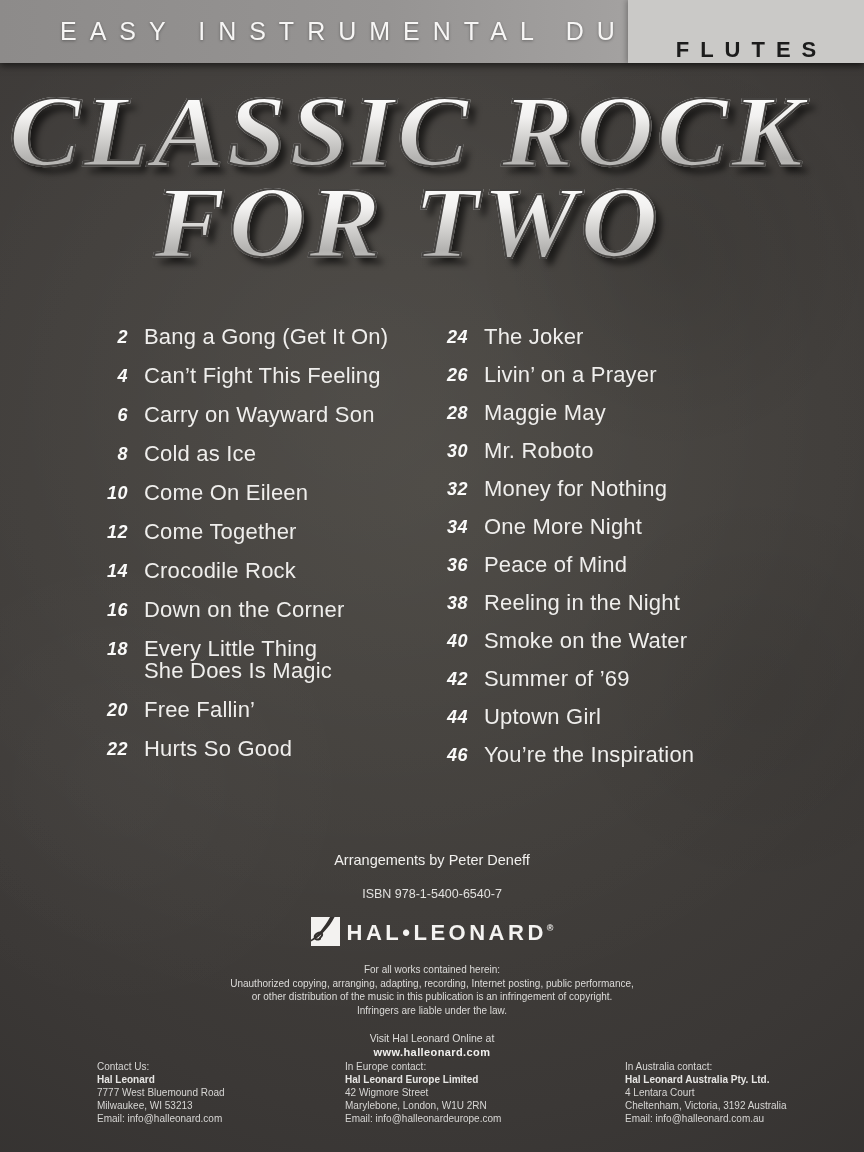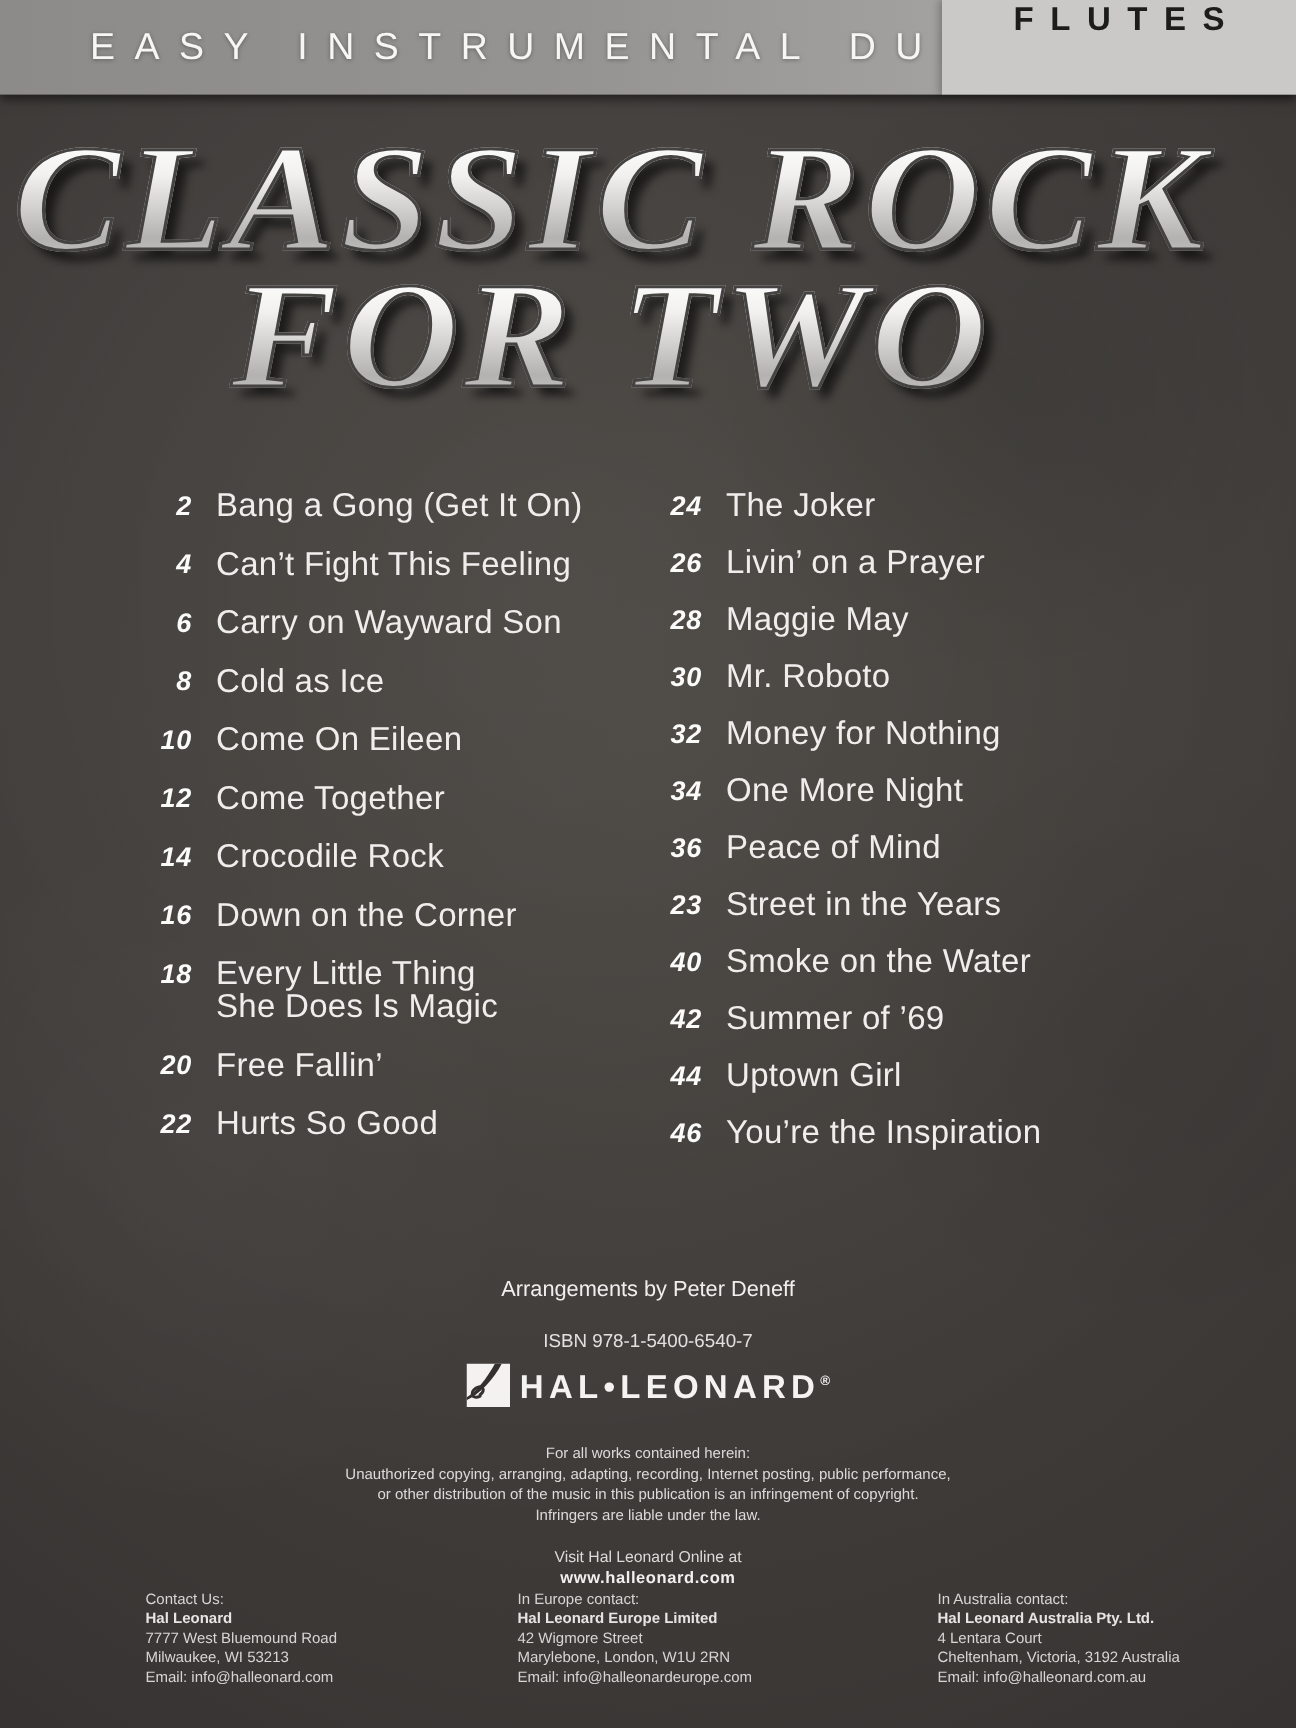--- a/index.html
+++ b/index.html
@@ -32,21 +32,21 @@
   .series{
     position:absolute;left:60px;top:0;height:63px;width:530px;
     display:flex;align-items:center;
     color:#f7f6f5;font-size:25px;font-weight:300;
     letter-spacing:13px;white-space:nowrap;
     text-shadow:0 1px 3px rgba(0,0,0,0.35);
   }
   .instrument-box{
     position:absolute;right:0;top:0;width:236px;height:63px;
     background:#cac9c7;
-    display:flex;align-items:flex-start;justify-content:center;
+    display:flex;align-items:flex-end;justify-content:center;
     box-shadow:-2px 0 5px rgba(0,0,0,0.25);
   }
   .instrument-box span{
     color:#1c1c1c;font-size:22px;font-weight:600;letter-spacing:11px;
     margin-right:-11px;white-space:nowrap;
   }
 
   
   .title-block{position:absolute;top:84px;left:0;width:815px;text-align:center;z-index:2;}
   .title-line{position:relative;height:96px;line-height:96px;}
@@ -87,21 +87,21 @@
     margin-left:16px;
     font-size:22px;line-height:22px;font-weight:400;
     color:#efeeec;letter-spacing:0.2px;
     white-space:pre-line;
   }
 
   
   .credits{position:absolute;top:852px;left:0;width:864px;text-align:center;color:#e9e8e6;z-index:2;}
   .arranger{font-size:14.5px;color:#f0efed;}
   .isbn{margin-top:19px;font-size:12.5px;color:#e2e1df;}
-  .logo-row{margin-top:11px;display:flex;align-items:flex-start;justify-content:center;height:42px;}
+  .logo-row{margin-top:11px;display:flex;align-items:center;justify-content:center;height:42px;}
   .logo-icon{width:29px;height:29px;margin-right:7px;margin-top:-3px;}
   .logo-wordmark{
     font-size:22px;font-weight:bold;letter-spacing:3.5px;color:#f4f3f1;white-space:nowrap;
   }
   .logo-reg{font-size:9px;vertical-align:9px;letter-spacing:0;}
   .legal{margin-top:9px;font-size:10px;line-height:13.5px;color:#dcdbd9;}
   .visit{margin-top:15px;font-size:10.5px;line-height:13.5px;color:#dcdbd9;}
   .website{font-size:11px;font-weight:bold;letter-spacing:0.4px;color:#f1f0ee;}
 
   
@@ -223,22 +223,22 @@
       <span class="song-page">34</span>
       <span class="song-title">One More Night</span>
     </div>
 
     <div class="song-row">
       <span class="song-page">36</span>
       <span class="song-title">Peace of Mind</span>
     </div>
 
     <div class="song-row">
-      <span class="song-page">23</span>
-      <span class="song-title">Street in the Years</span>
+      <span class="song-page">38</span>
+      <span class="song-title">Reeling in the Night</span>
     </div>
 
     <div class="song-row">
       <span class="song-page">40</span>
       <span class="song-title">Smoke on the Water</span>
     </div>
 
     <div class="song-row">
       <span class="song-page">42</span>
       <span class="song-title">Summer of ’69</span>

